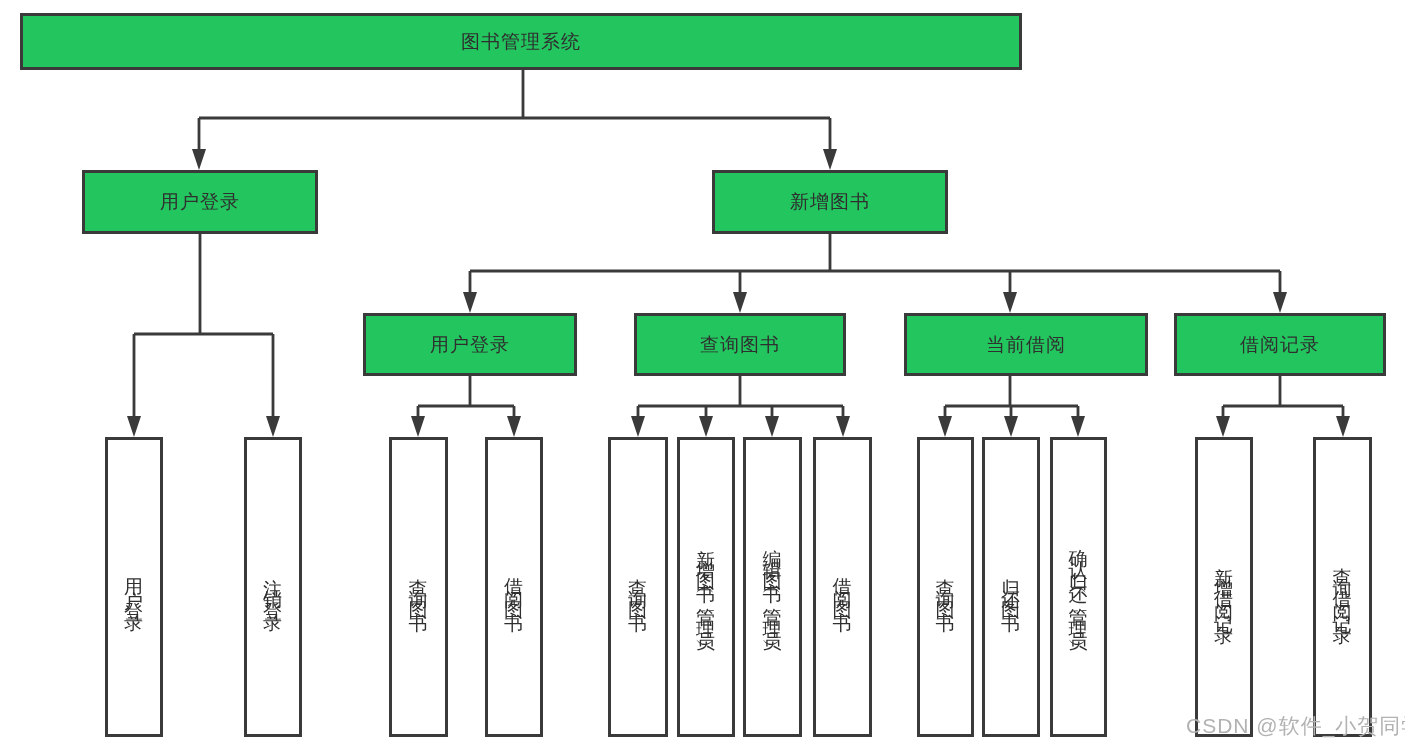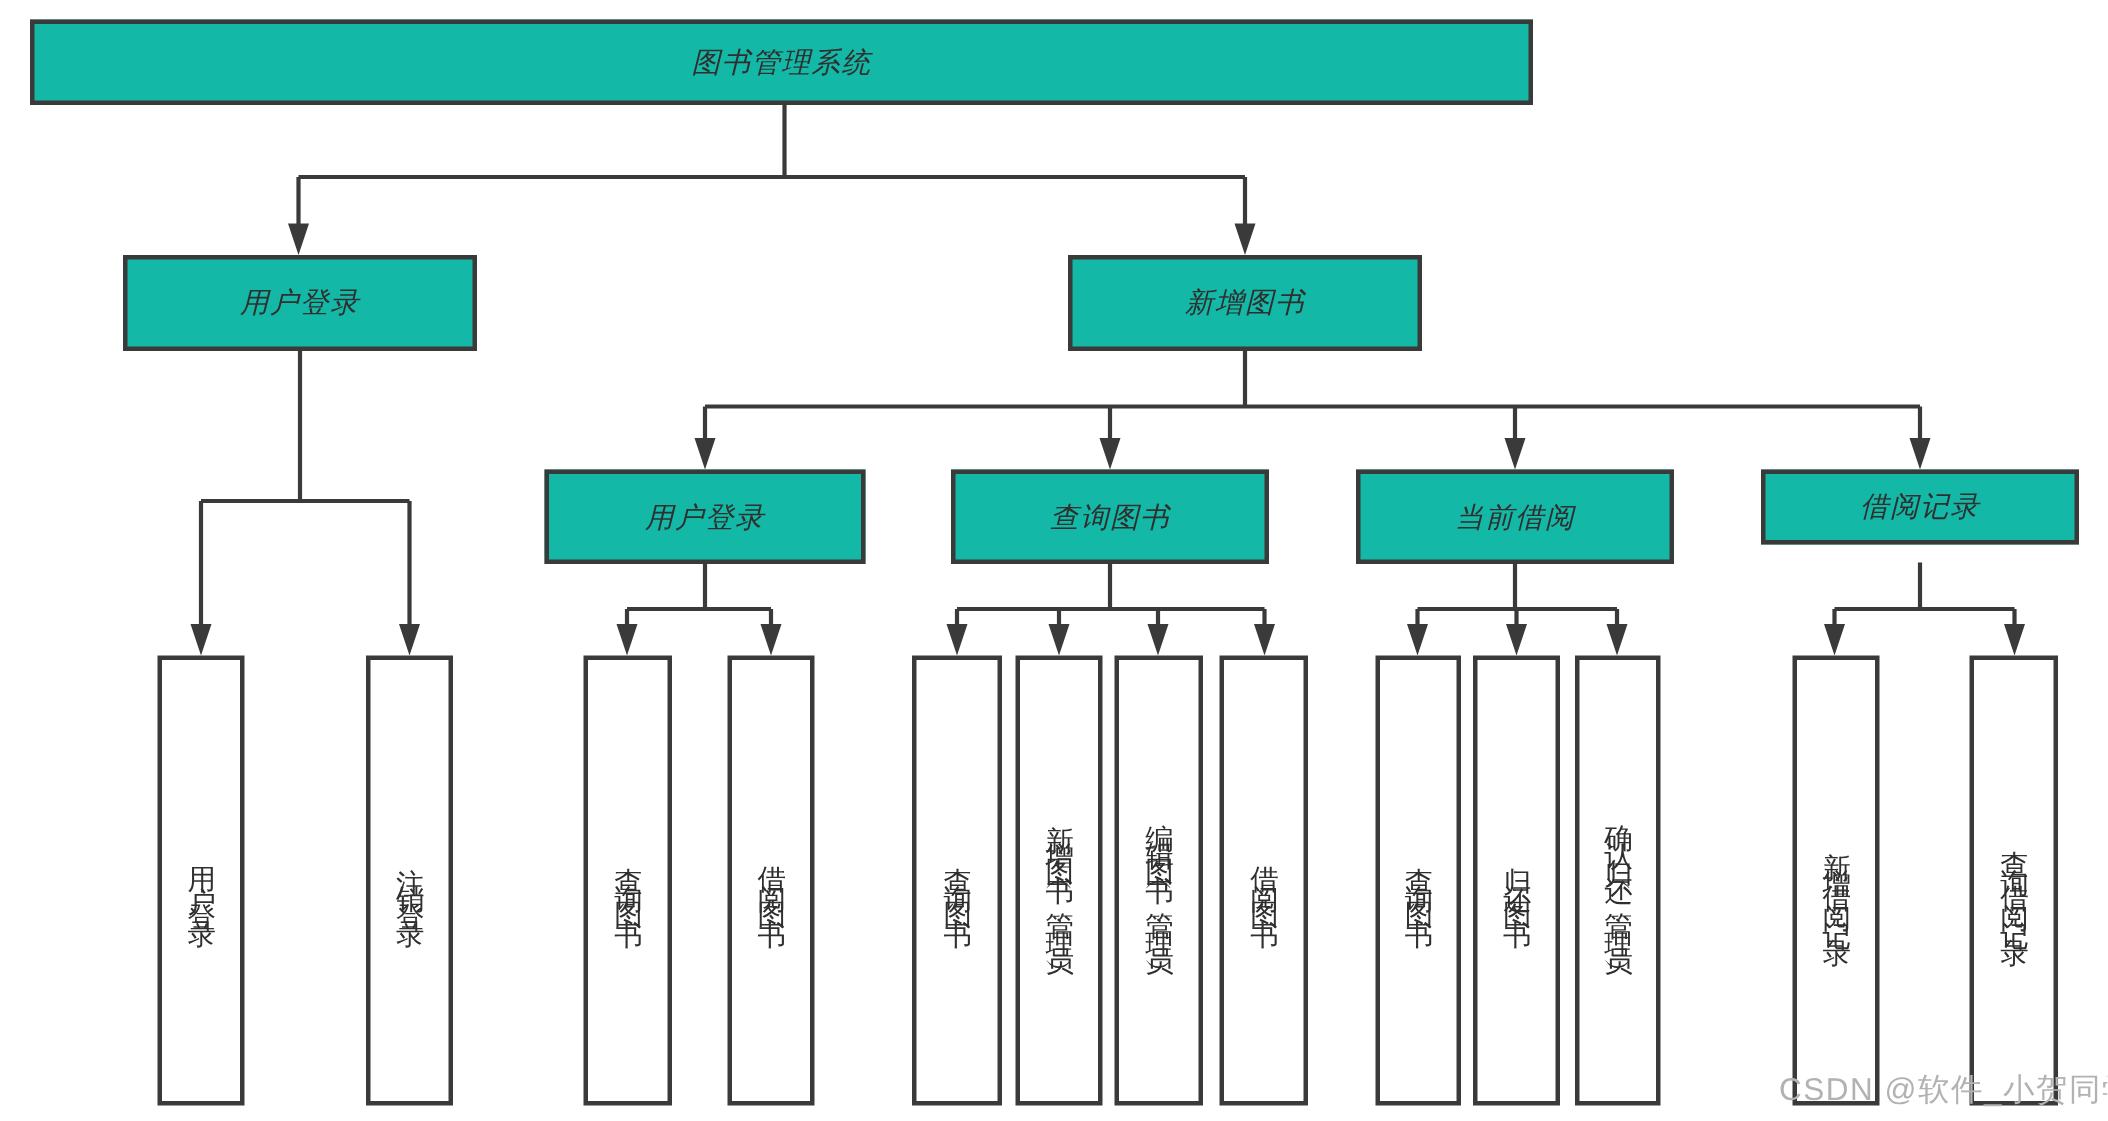--- a/index.html
+++ b/index.html
@@ -8,26 +8,25 @@
     width:1405px;height:747px;
     background:#ffffff;
     overflow:hidden;
     font-family:"Liberation Sans","DejaVu Sans",sans-serif;
   }
   .wires{position:absolute;left:0;top:0;z-index:1;}
   .box{
     position:absolute;
     box-sizing:border-box;
     border:3px solid #3a3a3a;
-    background:#14b8a6;
+    background:#22c55e;
     display:flex;align-items:center;justify-content:center;
     font-size:19px;color:#2f2f2f;
     letter-spacing:1px;
     z-index:2;
-    font-style:italic;
   }
   .vbox{
     position:absolute;
     box-sizing:border-box;
     border:3px solid #3a3a3a;
     background:#ffffff;
     display:flex;align-items:center;justify-content:center;
     z-index:2;
   }
   .vtext{
@@ -86,24 +85,24 @@
   <div class="box" style="left:712px;top:170px;width:236px;height:64px">
     <span>新增图书</span>
   </div>
 
   <div class="box" style="left:363px;top:313px;width:214px;height:63px">
     <span>用户登录</span>
   </div>
   <div class="box" style="left:634px;top:313px;width:212px;height:63px">
     <span>查询图书</span>
   </div>
-  <div class="box" style="left:904px;top:313px;width:212px;height:63px">
+  <div class="box" style="left:904px;top:313px;width:244px;height:63px">
     <span>当前借阅</span>
   </div>
-  <div class="box" style="left:1174px;top:313px;width:212px;height:50px">
+  <div class="box" style="left:1174px;top:313px;width:212px;height:63px">
     <span>借阅记录</span>
   </div>
 
   <div class="vbox" style="left:105px;top:437px;width:58px;height:300px">
     <span class="vtext">用户登录</span>
   </div>
   <div class="vbox" style="left:244px;top:437px;width:58px;height:300px">
     <span class="vtext">注销登录</span>
   </div>
 

